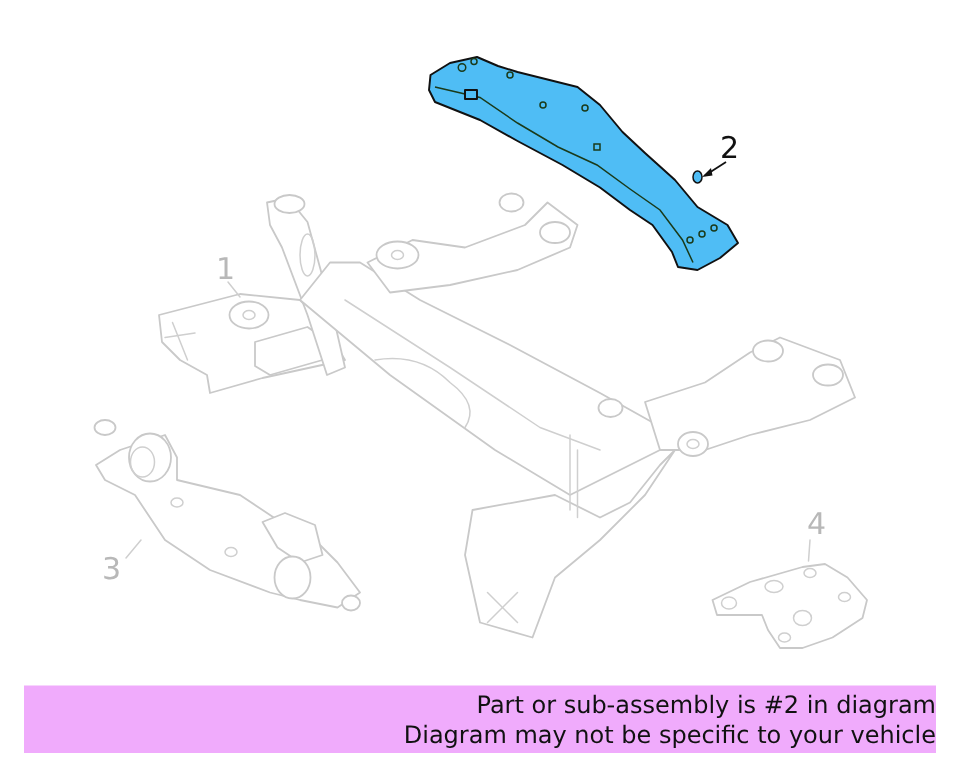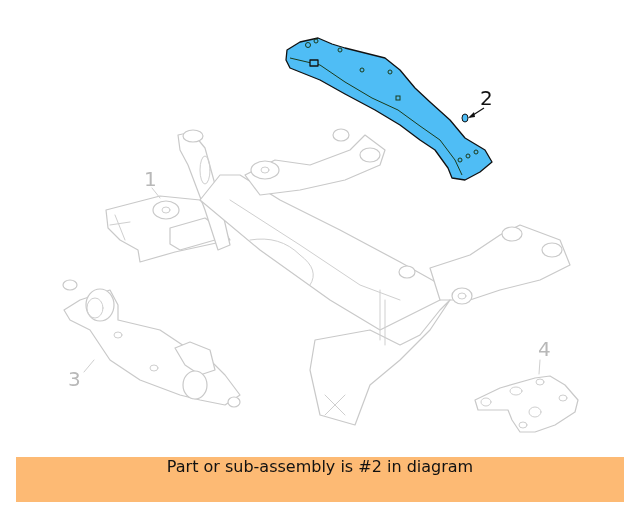--- a/index.html
+++ b/index.html
@@ -4,22 +4,22 @@
 <style>
   html, body { margin:0; padding:0; background:#ffffff; }
   body { width:640px; height:512px; position:relative; overflow:hidden; font-family:"DejaVu Sans", sans-serif; }
   #diagram { position:absolute; left:0; top:0; width:640px; height:512px; }
   .ghost { fill:#ffffff; stroke:#c9c9c9; stroke-width:1.2; stroke-linejoin:round; stroke-linecap:round; }
   .ghost-thin { fill:none; stroke:#cfcfcf; stroke-width:1; stroke-linejoin:round; stroke-linecap:round; }
   .callout-ghost { fill:#b8b8b8; font-family:"DejaVu Sans", sans-serif; font-size:20px; }
   .callout-active { fill:#111111; font-family:"DejaVu Sans", sans-serif; font-size:20px; }
   .part { stroke:#111111; stroke-width:1.3; stroke-linejoin:round; }
   .part-line { fill:none; stroke:#1a3a1a; stroke-width:1; }
-  #banner { position:absolute; left:16px; top:457px; width:608px; height:45px; background:#fdba74;
-            display:flex; flex-direction:row; align-items:flex-start; justify-content:center; color:#111; }
+  #banner { position:absolute; left:16px; top:457px; width:608px; height:45px; background:#f0abfc;
+            display:flex; flex-direction:column; align-items:flex-end; justify-content:center; color:#111; }
   #banner span { font-size:16px; line-height:20px; font-family:"DejaVu Sans", sans-serif; }
 </style>
 </head>
 <body>
 
 <svg id="diagram" viewBox="0 0 640 512" xmlns="http://www.w3.org/2000/svg">
 
   <g>
 
     <path class="ghost" d="M106,210 L160,196 L200,200 L215,215 L230,240 L175,252 L140,262 L138,250 L120,240 L108,228 Z"></path>
@@ -97,13 +97,14 @@
     <circle cx="476" cy="152" r="2" fill="none" stroke="#1a3a1a"></circle>
     <ellipse cx="465" cy="118" rx="3" ry="4" fill="#4fbdf5" stroke="#111"></ellipse>
     <text class="callout-active" x="480" y="105">2</text>
     <path d="M484,108 L470,117" stroke="#111" stroke-width="1.2" fill="none"></path>
     <path d="M468,118 L474,112 L475,117 Z" fill="#111"></path>
   </g>
 </svg>
 
 <div id="banner">
   <span>Part or sub-assembly is #2 in diagram</span>
+  <span>Diagram may not be specific to your vehicle</span>
 </div>
 
 </body></html>

